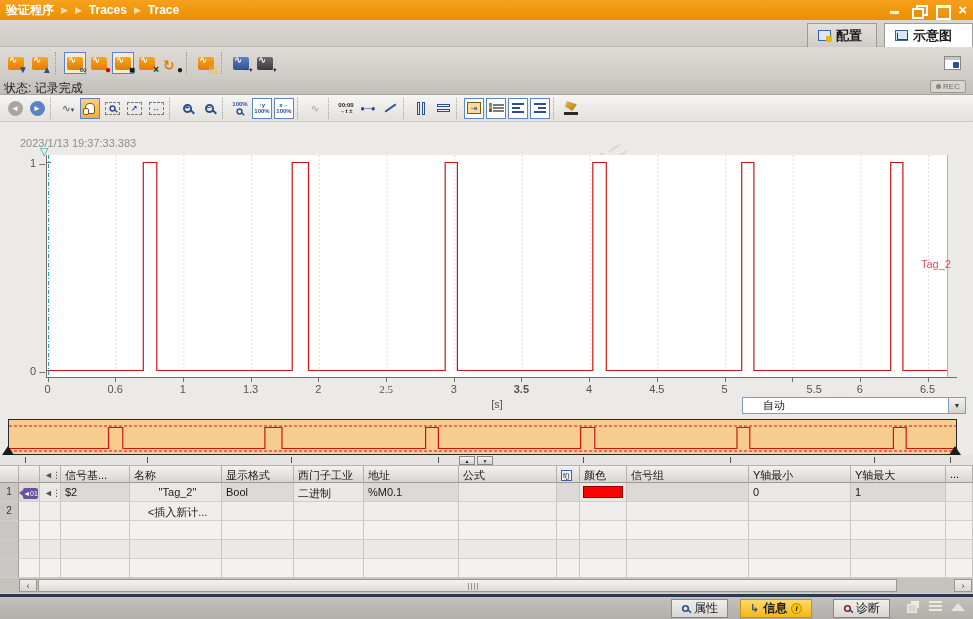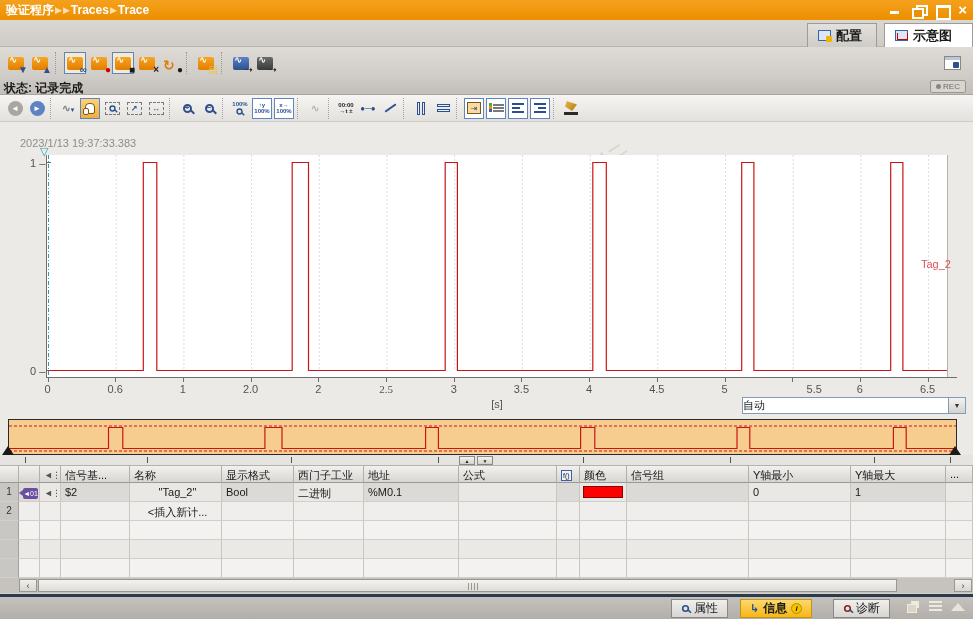--- a/index.html
+++ b/index.html
@@ -4,21 +4,21 @@
 <style>
   * { margin:0; padding:0; box-sizing:border-box; }
   html,body { width:973px; height:619px; overflow:hidden;
     font-family:"Liberation Sans","DejaVu Sans",sans-serif; font-size:11px; color:#1a1a1a;
     background:#d6d3ce; position:relative; }
   .abs { position:absolute; }
 
   
   #titlebar { left:0; top:0; width:973px; height:20px; background:linear-gradient(#f5a11d,#ec8f00);
     display:flex; align-items:center; padding:0 6px; }
-  #breadcrumb { display:flex; align-items:center; gap:1px; color:#fff; font-weight:bold; font-size:12px; }
+  #breadcrumb { display:flex; align-items:center; gap:7px; color:#fff; font-weight:bold; font-size:12px; }
   .crumb-sep { color:#ffe1b0; font-size:9px; }
   #win-controls { margin-left:auto; display:flex; align-items:center; gap:10px; }
   .wc { width:13px; height:12px; position:relative; cursor:pointer; }
   .wc-min::after { content:""; position:absolute; left:1px; bottom:2px; width:9px; height:3px; background:#fff; }
   .wc-float::before { content:""; position:absolute; left:4px; top:1px; width:8px; height:7px; border:2px solid #fff; }
   .wc-float::after { content:""; position:absolute; left:0; top:4px; width:8px; height:7px; border:2px solid #fff; background:#ec8f00; }
   .wc-max::after { content:""; position:absolute; left:1px; top:1px; width:11px; height:10px; border:2px solid #fff; border-top-width:3px; }
   .wc-close { color:#fff; font-size:15px; font-weight:bold; line-height:12px; width:auto; }
 
   
@@ -44,21 +44,21 @@
   .tico.none { background:transparent; }
   .tico .wv { position:absolute; left:1px; top:-3px; color:#fff; font-size:10px; font-weight:bold; }
   .tico .ov { position:absolute; right:-4px; bottom:-5px; font-size:10px; font-weight:bold; line-height:10px; }
   .tsep { width:5px; height:22px; border-left:1px dotted #9a978f; margin:0 3px; }
   #float-view { position:absolute; right:12px; top:56px; width:17px; height:14px; border:1px solid #8b8883; background:#fdfdfc; cursor:pointer; }
   #float-view::before { content:""; position:absolute; left:0; top:0; right:0; height:3px; background:#b9c6dd; }
   #float-view::after { content:""; position:absolute; right:1px; bottom:1px; width:6px; height:6px; background:#2d4f8e; border-radius:1px; }
 
   
   #statusrow { left:0; top:79px; width:973px; height:16px; background:linear-gradient(#ccc9c4,#c2bfba); border-bottom:1px solid #a8a5a0; }
-  #status-text { position:absolute; left:4px; top:1px; font-size:12px; font-weight:bold; }
+  #status-text { position:absolute; left:4px; top:1px; font-size:12px; font-weight:normal; }
   #rec-badge { position:absolute; right:7px; top:1px; width:36px; height:13px; border:1px solid #9a978f; border-radius:2px;
     background:#d8d5d0; display:flex; align-items:center; justify-content:center; gap:2px; color:#6e6b66; font-size:8px; }
   #rec-badge .dot { width:5px; height:5px; border-radius:50%; background:#8a8781; }
 
   
   #chartpanel { left:0; top:95px; width:973px; height:365px; background:#eceae7; }
   #charttools { position:absolute; left:0; top:0; width:973px; height:27px; background:linear-gradient(#f6f5f3,#e3e1dd);
     border-bottom:1px solid #cfccc7; display:flex; align-items:center; padding-left:4px; }
   .cbtn { min-width:20px; height:21px; margin:0 1px; display:flex; align-items:center; justify-content:center;
     cursor:pointer; position:relative; color:#2d4f8e; }
@@ -104,21 +104,21 @@
   #xunit { position:absolute; left:46px; top:303px; width:902px; text-align:center; color:#55534f; }
   #tagname { position:absolute; left:921px; top:163px; color:#e05252; font-size:11px; }
   #watermark { position:absolute; left:150px; top:120px; width:700px; text-align:center;
     transform:rotate(-33deg); color:rgba(168,160,148,0.30); pointer-events:none; line-height:1.5; }
   #watermark .w1 { font-size:30px; letter-spacing:6px; white-space:nowrap; }
   #watermark .w2 { font-size:21px; letter-spacing:2px; white-space:nowrap; }
 
   
   #scale-dd { position:absolute; left:742px; top:302px; width:224px; height:17px; background:#fff;
     border:1px solid #7f9db9; display:flex; align-items:center; cursor:pointer; }
-  #scale-dd .val { flex:1; padding-left:0; }
+  #scale-dd .val { flex:1; padding-left:20px; }
   #scale-dd .btn { width:17px; height:15px; background:linear-gradient(#f4f3f1,#d5d2cd); border-left:1px solid #7f9db9;
     display:flex; align-items:center; justify-content:center; font-size:7px; color:#333; }
 
   
   #overview { left:8px; top:419px; width:949px; height:36px; background:#f7cd8f; border:1px solid #2a2a2a; }
   .ov-handle { position:absolute; width:0; height:0; border-left:6px solid transparent; border-right:6px solid transparent; border-bottom:9px solid #1a1a1a; cursor:ew-resize; }
   #ov-handle-left { left:2px; top:446px; } #ov-handle-right { left:949px; top:446px; }
 
   
   #ruler { left:0; top:455px; width:973px; height:11px; background:#e6e4e0; border-bottom:1px solid #b5b2ad; }
@@ -426,29 +426,29 @@
 
   <div id="xaxis-line"></div>
   <div id="xticks">
       <div class="xtick" style="left: 47.5px;"></div>
       <span class="xlab" style="left: 47.5px;">0</span>
       <div class="xtick" style="left: 115.2px;"></div>
       <span class="xlab" style="left: 115.2px;">0.6</span>
       <div class="xtick" style="left: 182.9px;"></div>
       <span class="xlab" style="left: 182.9px;">1</span>
       <div class="xtick" style="left: 250.6px;"></div>
-      <span class="xlab" style="left: 250.6px;">2.0</span>
+      <span class="xlab" style="left: 250.6px;">1.3</span>
       <div class="xtick" style="left: 318.3px;"></div>
       <span class="xlab" style="left: 318.3px;">2</span>
       <div class="xtick" style="left: 386px;"></div>
       <span class="xlab" style="left: 386px; font-family: Liberation Serif, serif;">2.5</span>
       <div class="xtick" style="left: 453.7px;"></div>
       <span class="xlab" style="left: 453.7px;">3</span>
       <div class="xtick" style="left: 521.4px;"></div>
-      <span class="xlab" style="left: 521.4px;">3.5</span>
+      <span class="xlab" style="left: 521.4px; font-weight: bold;">3.5</span>
       <div class="xtick" style="left: 589.1px;"></div>
       <span class="xlab" style="left: 589.1px;">4</span>
       <div class="xtick" style="left: 656.8px;"></div>
       <span class="xlab" style="left: 656.8px;">4.5</span>
       <div class="xtick" style="left: 724.5px;"></div>
       <span class="xlab" style="left: 724.5px;">5</span>
       <div class="xtick" style="left: 792.2px;"></div>
       <span class="xlab" style="left: 792.2px; margin-left: 22px;">5.5</span>
       <div class="xtick" style="left: 859.9px;"></div>
       <span class="xlab" style="left: 859.9px;">6</span>

